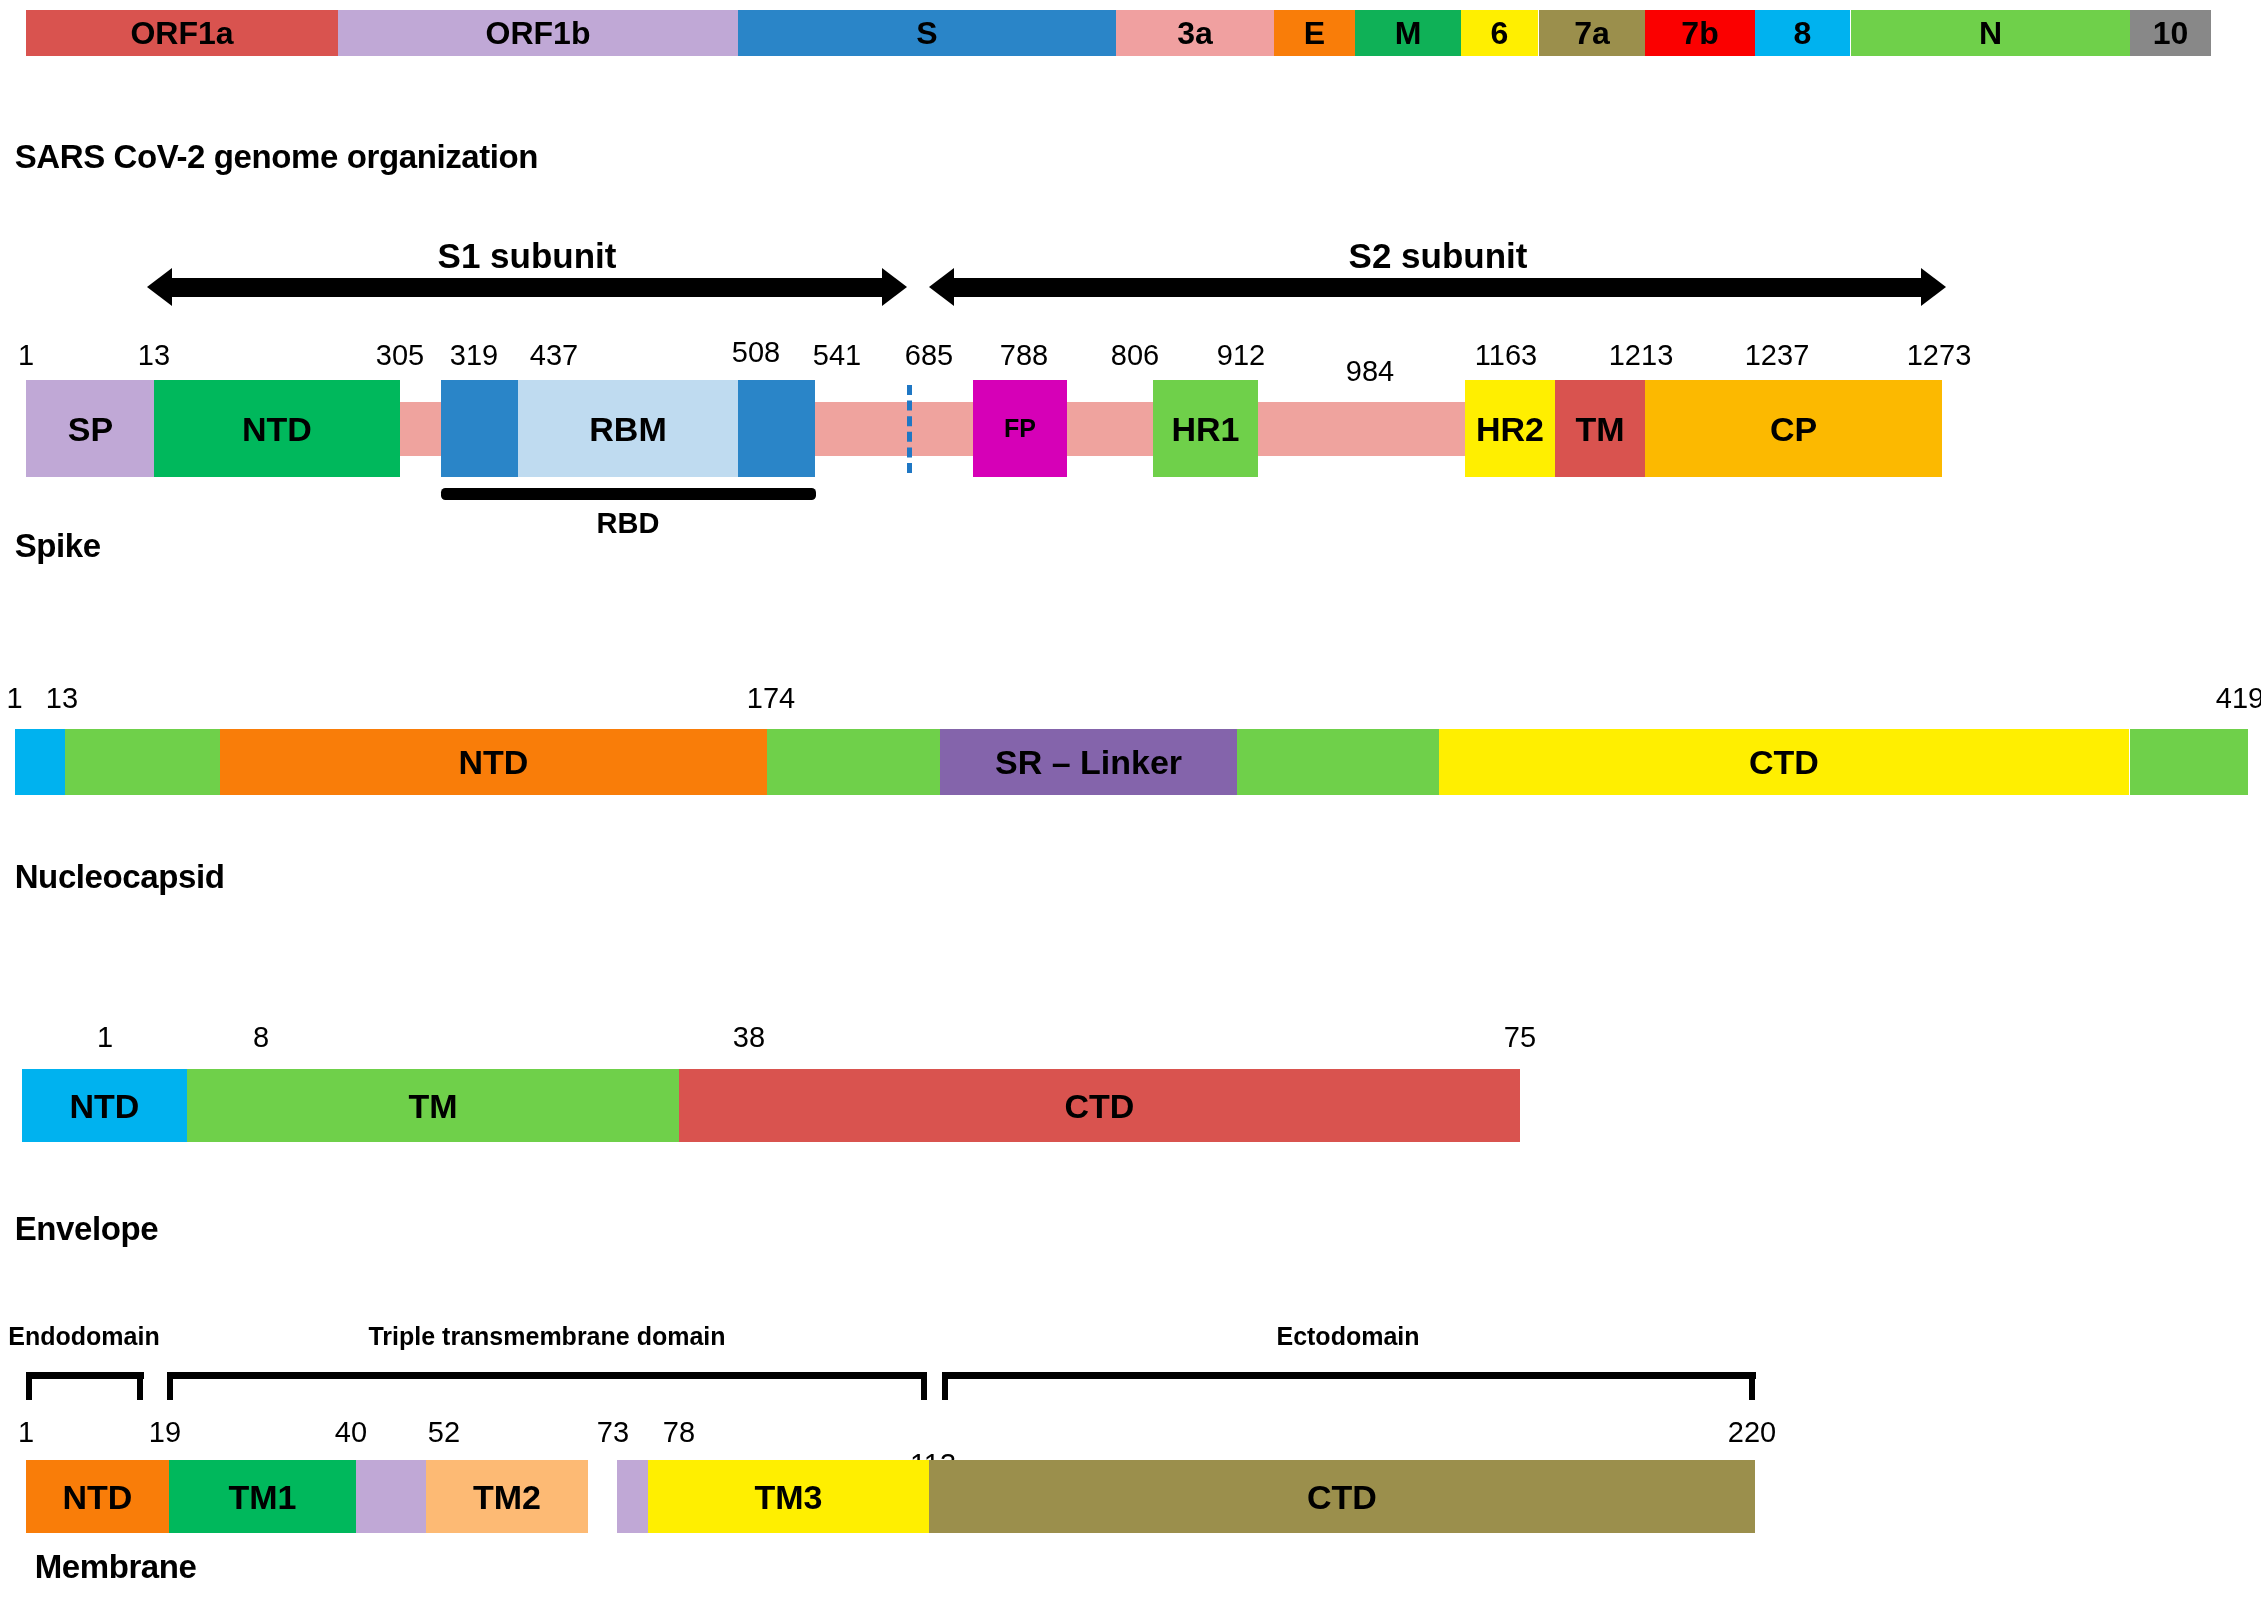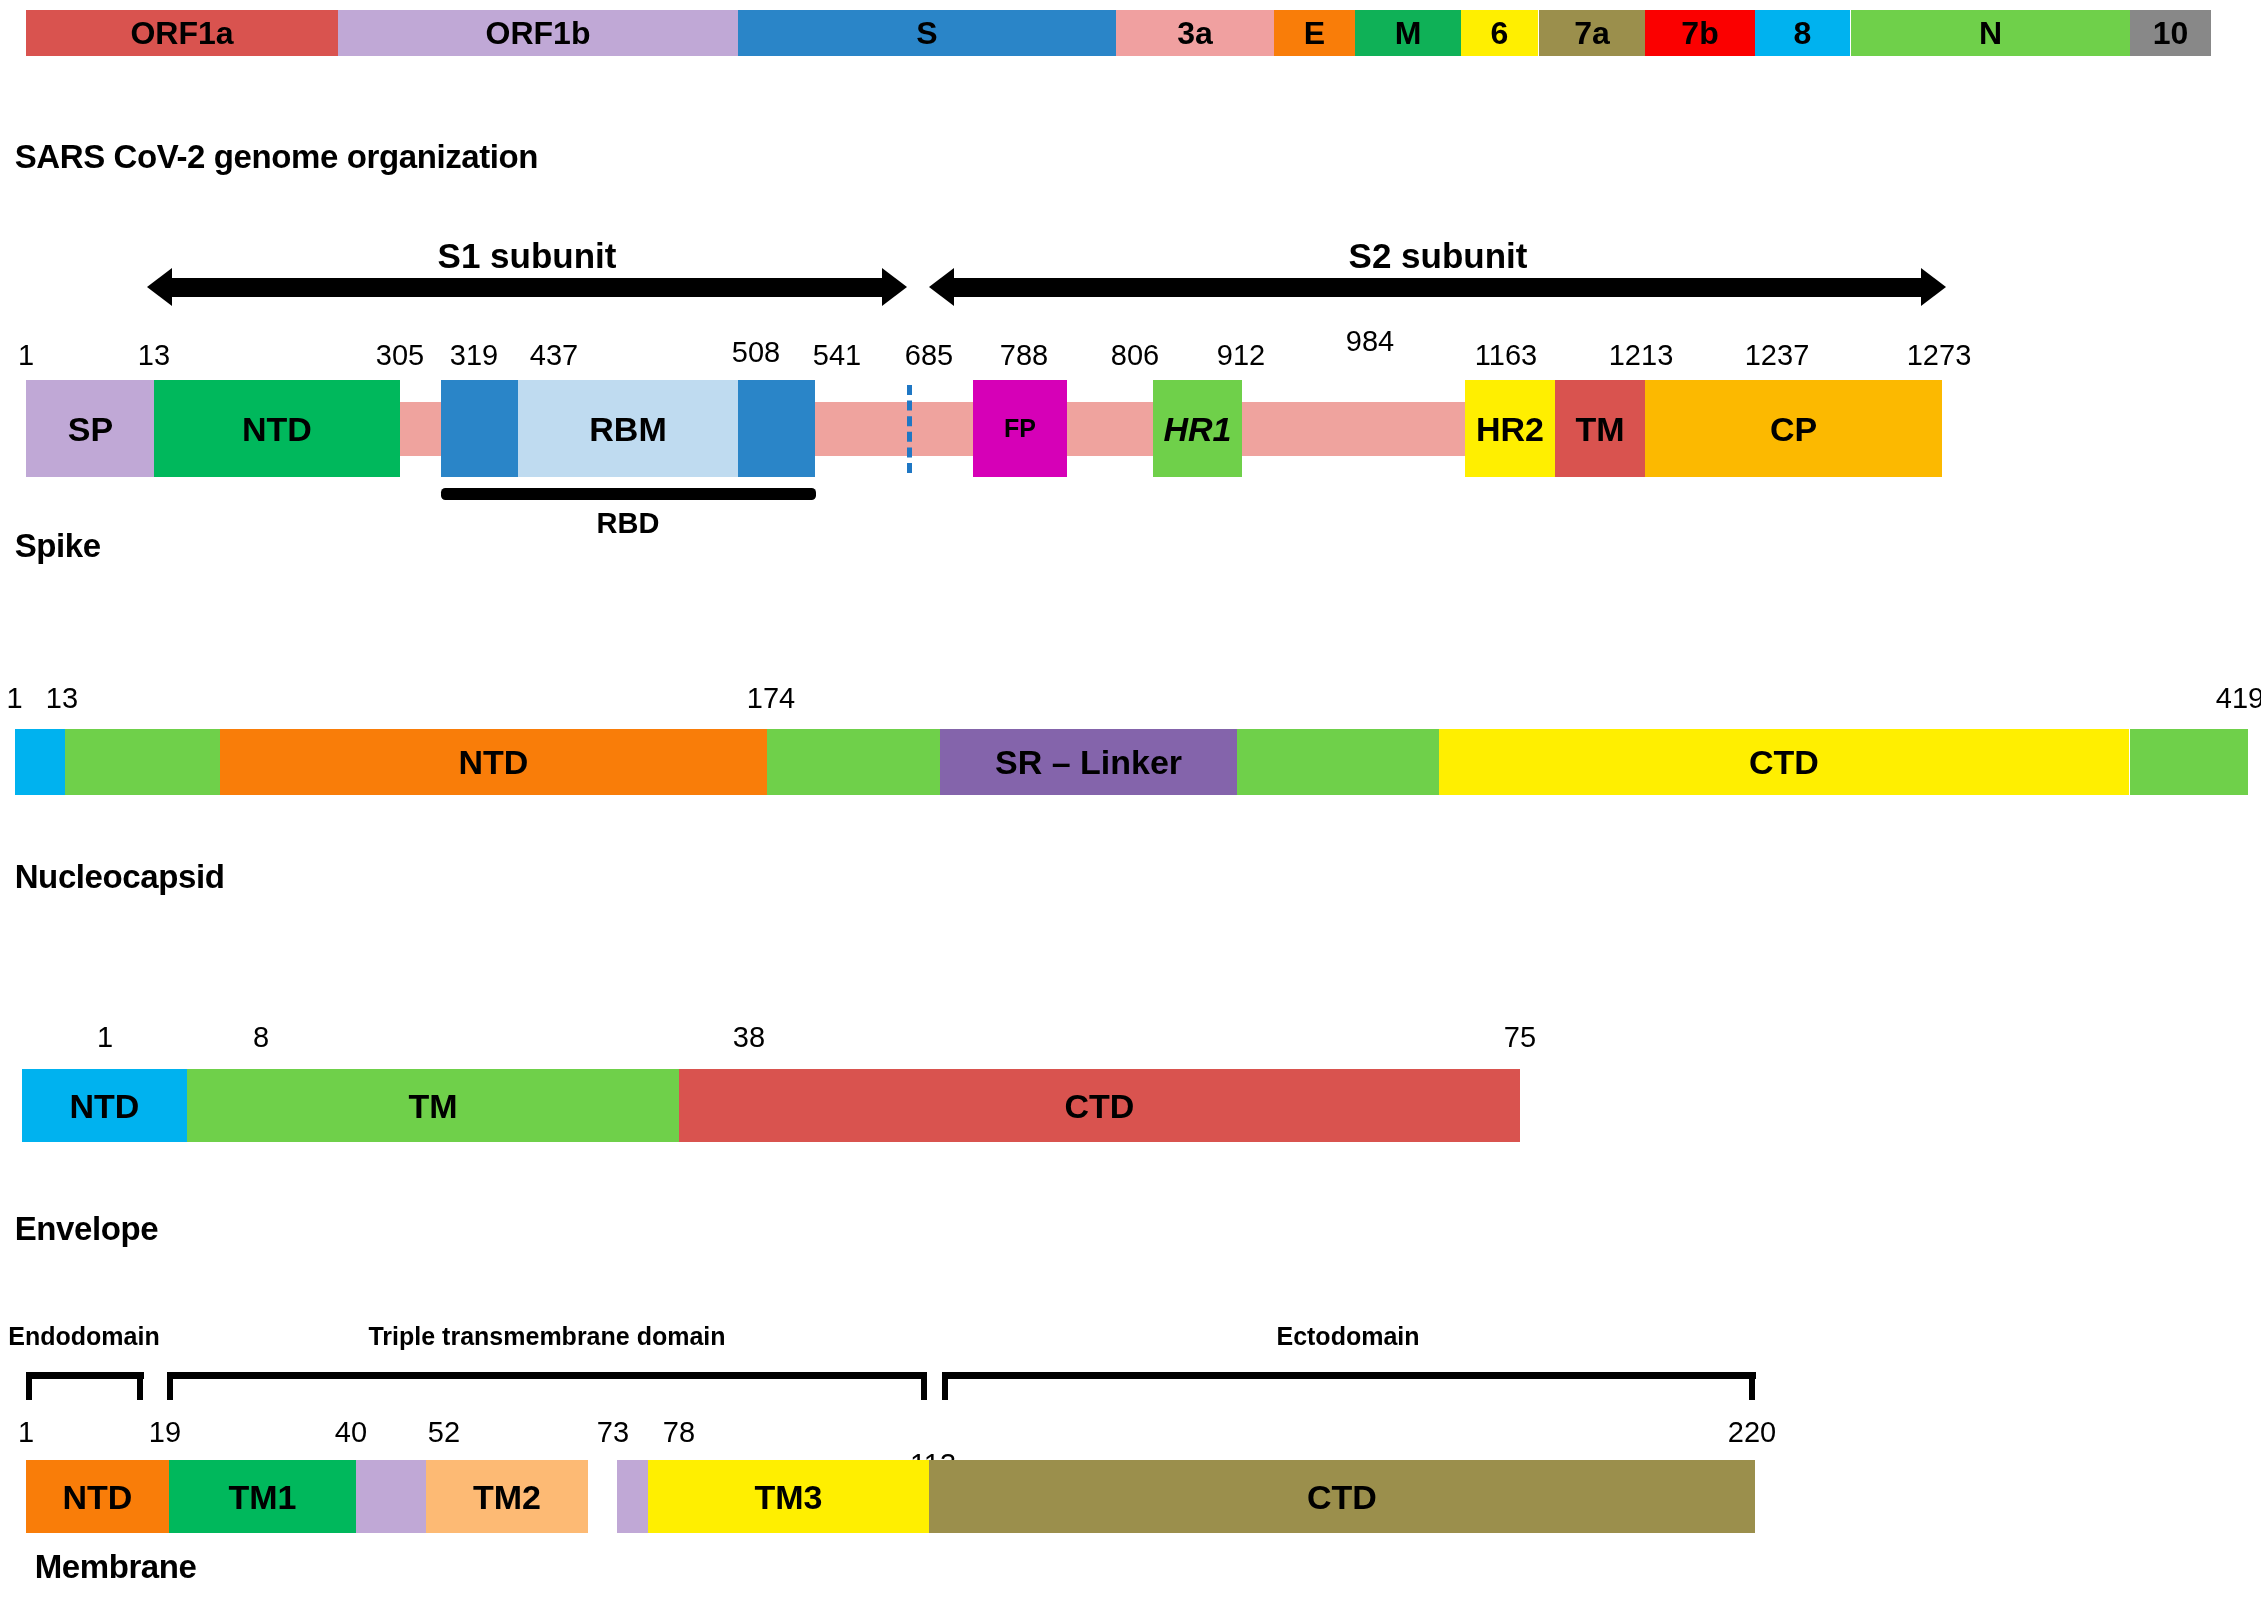--- a/index.html
+++ b/index.html
@@ -165,21 +165,21 @@
       <div class="ticknum" style="left: 154px; top: 339px;">13</div>
       <div class="ticknum" style="left: 400px; top: 339px;">305</div>
       <div class="ticknum" style="left: 474px; top: 339px;">319</div>
       <div class="ticknum" style="left: 554px; top: 339px;">437</div>
       <div class="ticknum" style="left: 756px; top: 336px;">508</div>
       <div class="ticknum" style="left: 837px; top: 339px;">541</div>
       <div class="ticknum" style="left: 929px; top: 339px;">685</div>
       <div class="ticknum" style="left: 1024px; top: 339px;">788</div>
       <div class="ticknum" style="left: 1135px; top: 339px;">806</div>
       <div class="ticknum" style="left: 1241px; top: 339px;">912</div>
-      <div class="ticknum" style="left: 1370px; top: 325px; text-align: right;">984</div>
+      <div class="ticknum" style="left: 1370px; top: 355px; text-align: right;">984</div>
       <div class="ticknum" style="left: 1506px; top: 339px;">1163</div>
       <div class="ticknum" style="left: 1641px; top: 339px;">1213</div>
       <div class="ticknum" style="left: 1777px; top: 339px;">1237</div>
       <div class="ticknum" style="left: 1939px; top: 339px;">1273</div>
     </div>
   <div id="spike-bar">
       <div class="backbone" style="left: 400px; top: 402px; width: 1542px; height: 54px; background: rgb(239, 163, 158);"></div>
       <div class="seg" style="left: 26px; top: 380px; width: 129px; height: 97px; background: rgb(192, 168, 214); font-size: 34px;">
         <span>SP</span>
       </div>
@@ -187,21 +187,21 @@
         <span>NTD</span>
       </div>
       <div class="seg" style="left: 441px; top: 380px; width: 77px; height: 97px; background: rgb(42, 133, 200); font-size: 34px;"></div>
       <div class="seg" style="left: 518px; top: 380px; width: 220px; height: 97px; background: rgb(191, 219, 240); font-size: 34px;">
         <span>RBM</span>
       </div>
       <div class="seg" style="left: 738px; top: 380px; width: 77px; height: 97px; background: rgb(42, 133, 200); font-size: 34px;"></div>
       <div class="seg" style="left: 973px; top: 380px; width: 94px; height: 97px; background: rgb(214, 0, 183); font-size: 25px;">
         <span>FP</span>
       </div>
-      <div class="seg" style="left: 1153px; top: 380px; width: 89px; height: 97px; background: rgb(111, 208, 74); font-size: 34px; font-style: italic;">
+      <div class="seg" style="left: 1153px; top: 380px; width: 105px; height: 97px; background: rgb(111, 208, 74); font-size: 34px;">
         <span>HR1</span>
       </div>
       <div class="seg" style="left: 1465px; top: 380px; width: 90px; height: 97px; background: rgb(255, 239, 0); font-size: 34px;">
         <span>HR2</span>
       </div>
       <div class="seg" style="left: 1555px; top: 380px; width: 90px; height: 97px; background: rgb(217, 83, 79); font-size: 34px;">
         <span>TM</span>
       </div>
       <div class="seg" style="left: 1645px; top: 380px; width: 297px; height: 97px; background: rgb(252, 185, 0); font-size: 34px;">
         <span>CP</span>

